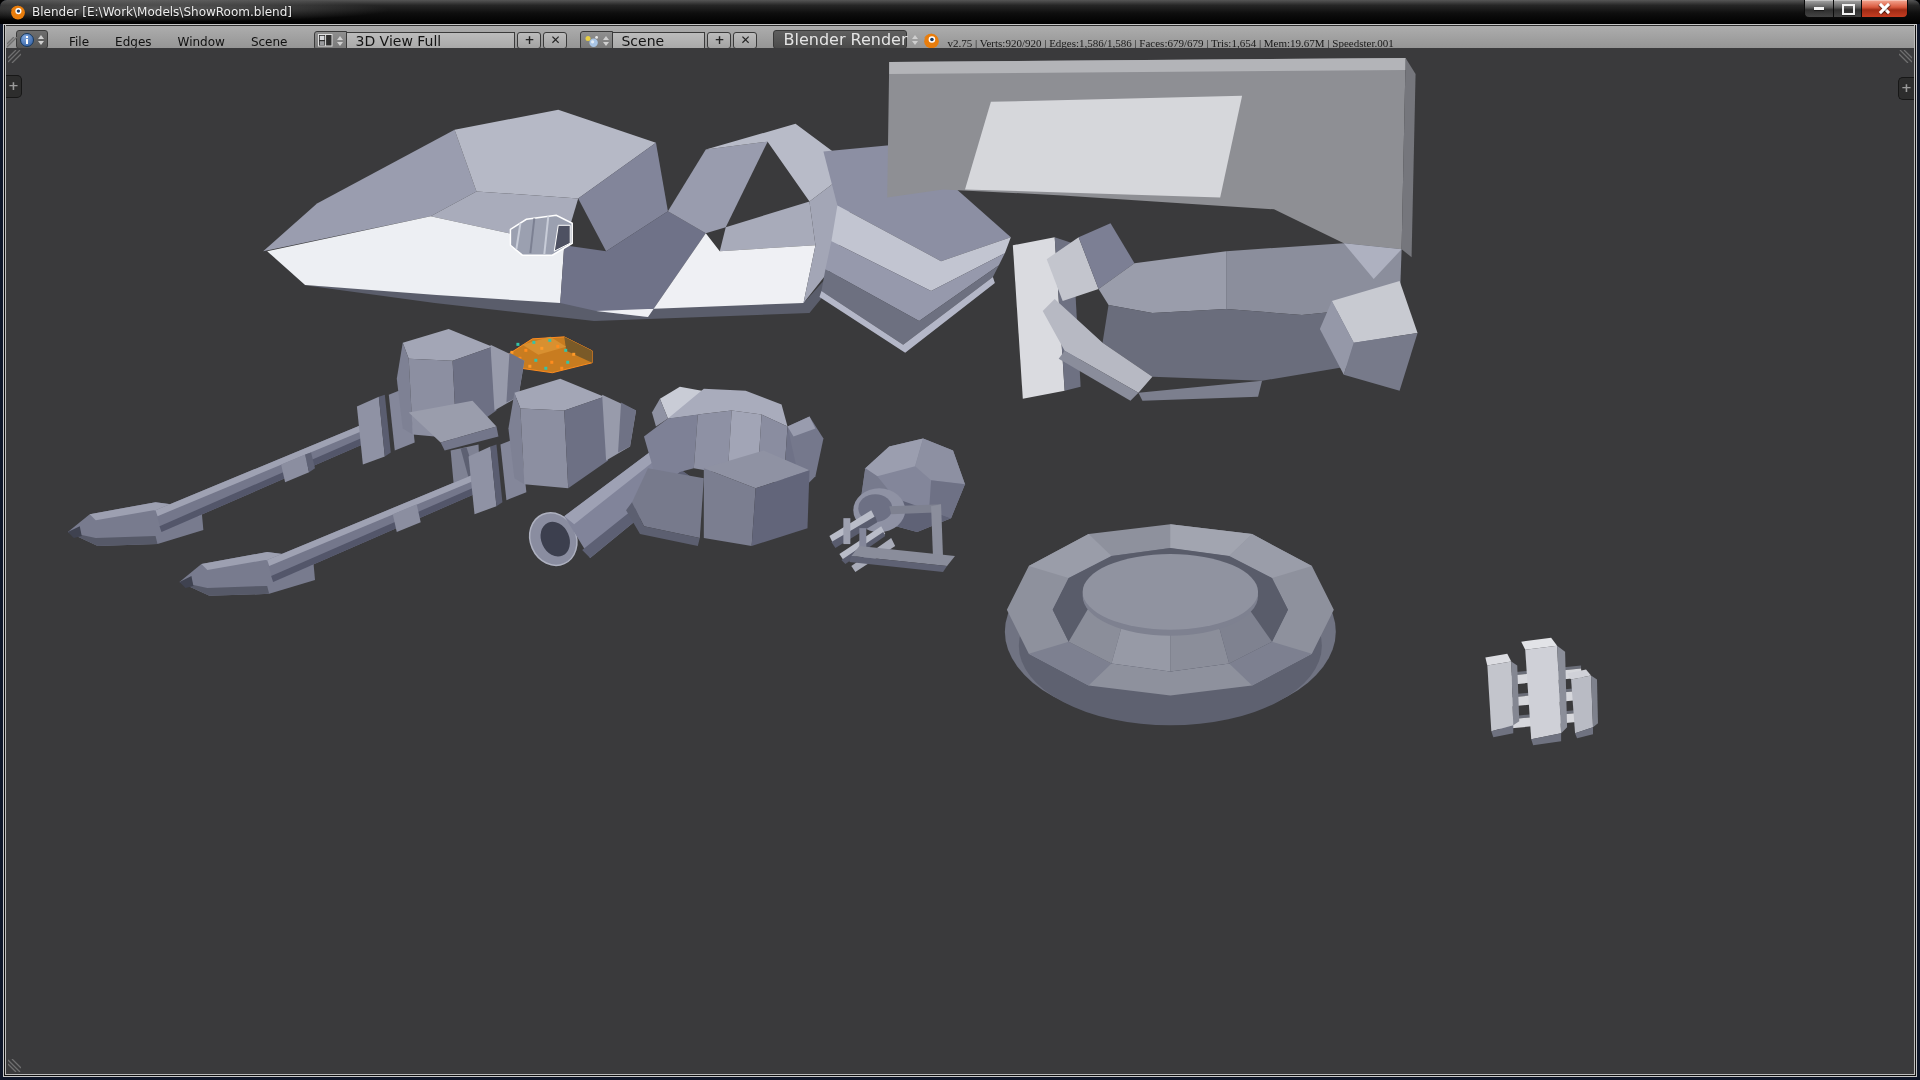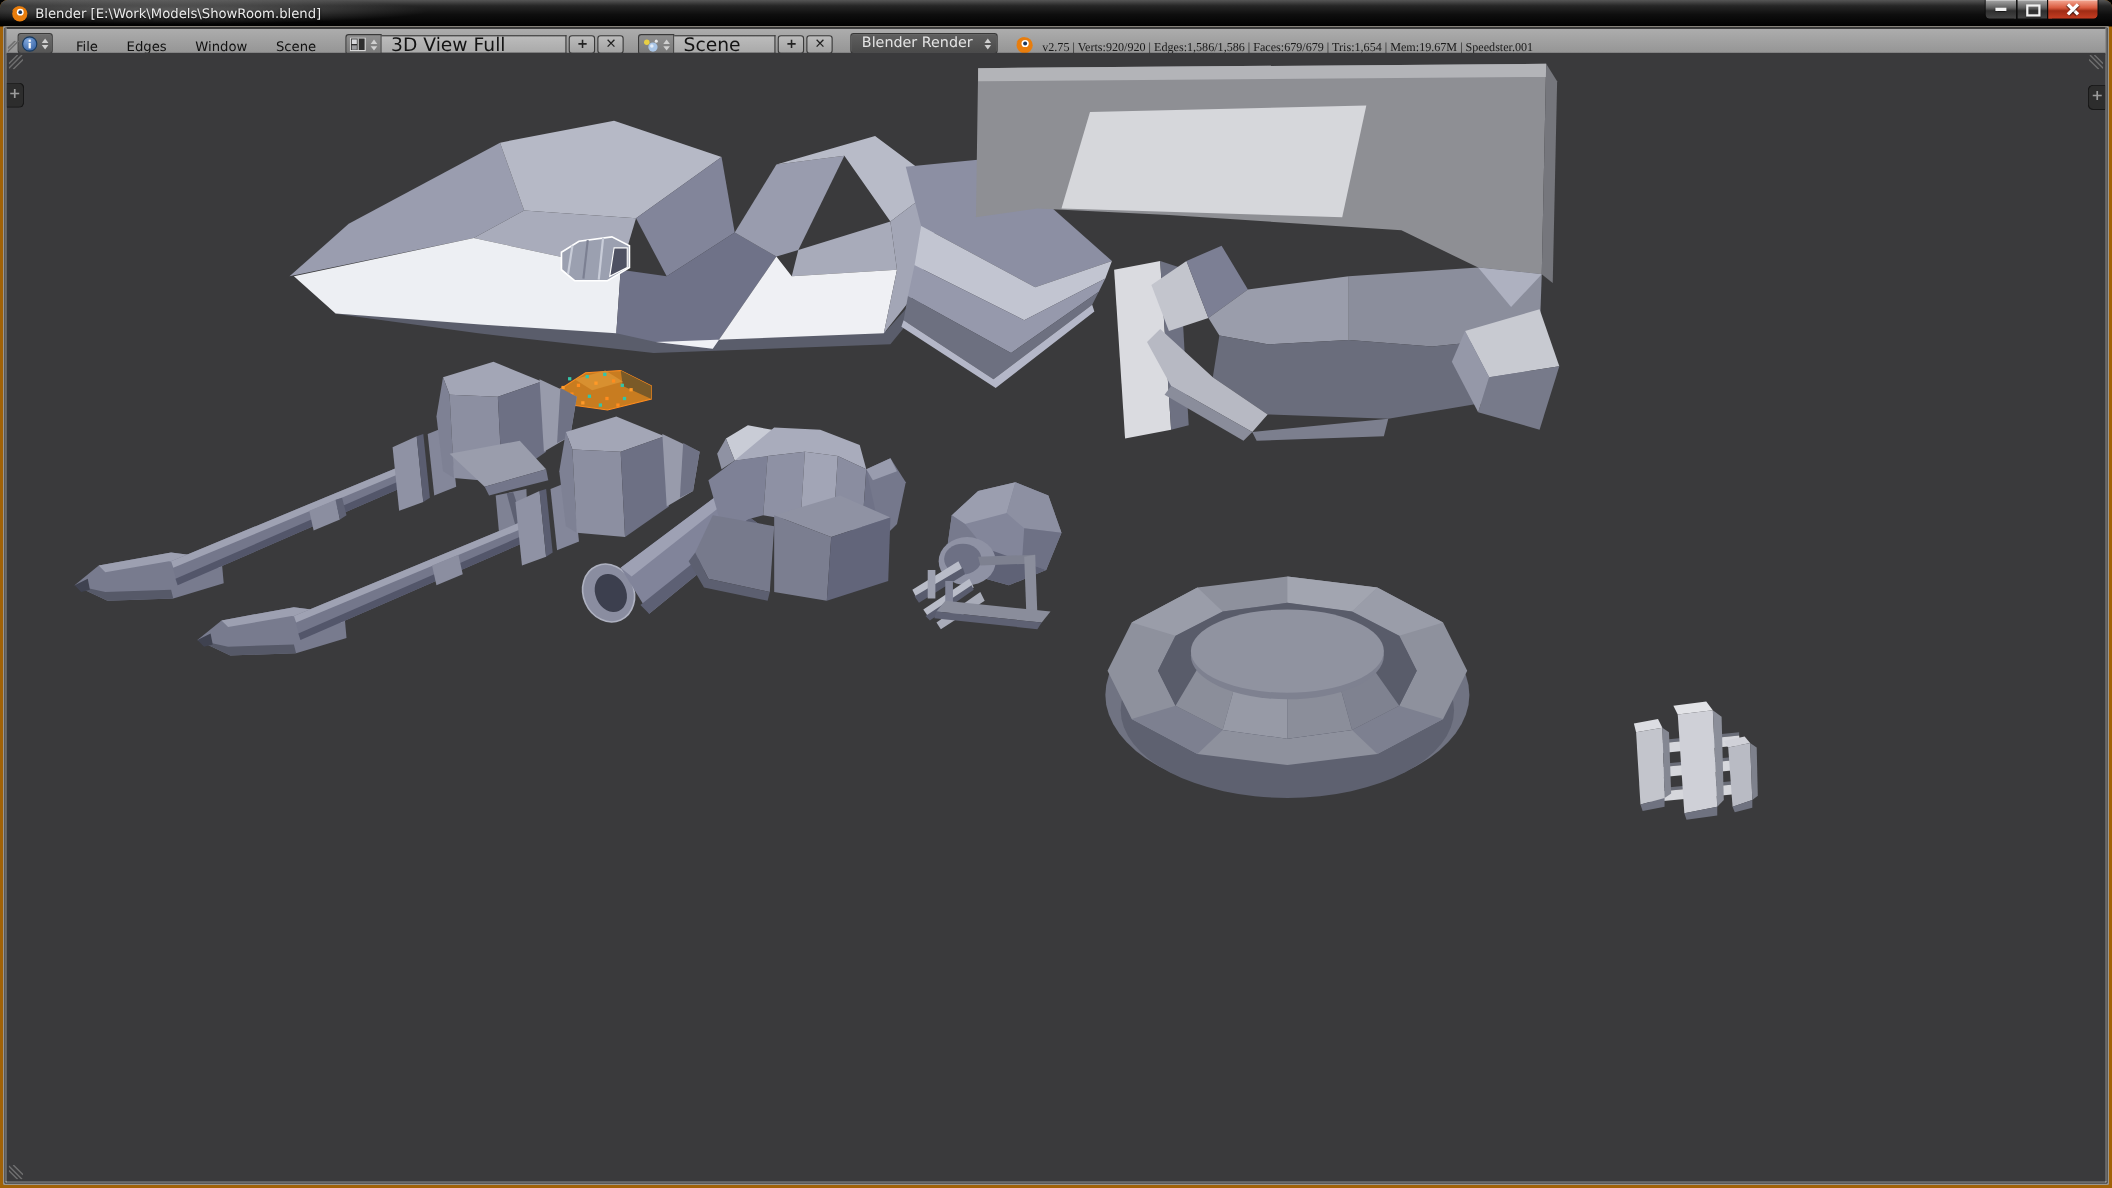--- a/index.html
+++ b/index.html
@@ -1,17 +1,17 @@
 <!DOCTYPE html>
 <html><head>
 <meta charset="utf-8">
 <style>
   html,body{margin:0;padding:0;background:#000;}
   body{width:1920px;height:1080px;overflow:hidden;font-family:"DejaVu Sans",sans-serif;}
-  .window{position:relative;width:1920px;height:1080px;background:#a16207;border-radius:7px 7px 0 0;}
+  .window{position:relative;width:1920px;height:1080px;background:#0f172a;border-radius:7px 7px 0 0;}
 
   
   .titlebar{position:absolute;left:0;top:0;right:0;height:24px;border-radius:7px 7px 0 0;
     background:linear-gradient(180deg,#565656 0%,#262626 22%,#0e0e0e 55%,#000 100%);}
   .title-glow{position:absolute;left:0;top:0;width:470px;height:24px;border-radius:7px 0 12px 0;
     background:radial-gradient(ellipse 320px 16px at 150px 10px,rgba(255,255,255,.30),rgba(255,255,255,0) 75%);}
   .app-icon{position:absolute;left:10px;top:4px;width:16px;height:16px;}
   .title-text{position:absolute;left:32px;top:0;line-height:24px;font-size:12px;color:#ececec;
     text-shadow:0 1px 2px #000;white-space:nowrap;}
   .winbtns{position:absolute;top:0;right:12px;display:flex;}
@@ -40,26 +40,26 @@
   .info-circle{width:12px;height:12px;border-radius:50%;background:radial-gradient(circle at 4px 3px,#7fa6dc,#2d5a9e);border:1px solid #16395f;position:relative;}
   .info-circle .idot{position:absolute;left:5px;top:2px;width:2px;height:2px;background:#fff;}
   .info-circle .ibar{position:absolute;left:5px;top:5px;width:2px;height:5px;background:#fff;}
   .spin{display:flex;flex-direction:column;justify-content:center;margin-left:4px;gap:2px;}
   .tri-up{width:0;height:0;border-left:3px solid transparent;border-right:3px solid transparent;border-bottom:4px solid #cfcfcf;}
   .tri-down{width:0;height:0;border-left:3px solid transparent;border-right:3px solid transparent;border-top:4px solid #cfcfcf;}
   .menu-item{padding:0 13px;cursor:default;}
   .sel-group{display:flex;align-items:center;height:17px;}
   .sel-icons{display:flex;align-items:center;height:17px;padding:0 3px;border:1px solid #3a3a3a;border-radius:3px 0 0 3px;
     background:linear-gradient(180deg,#8f8f8f,#787878);}
-  .sel-field{height:17px;line-height:16px;border:1px solid #3a3a3a;border-left:none;padding:0 8px;font-size:17px;color:#131313;
+  .sel-field{height:17px;line-height:16px;border:1px solid #3a3a3a;border-left:none;padding:0 8px;font-size:14px;color:#131313;
     background:linear-gradient(180deg,#bcbcbc,#a9a9a9);box-sizing:border-box;}
   .sel-btn{width:24px;height:17px;line-height:15px;text-align:center;border:1px solid #3a3a3a;margin-left:2px;border-radius:3px;
     background:linear-gradient(180deg,#bcbcbc,#a2a2a2);font-size:12px;font-weight:bold;color:#222;box-sizing:border-box;}
   .engine{display:flex;align-items:center;height:17px;border:1px solid #383838;border-radius:3px;padding:0 5px 0 9px;
-    background:linear-gradient(180deg,#5f5f5f,#4a4a4a);color:#e4e4e4;font-size:13px;}
+    background:linear-gradient(180deg,#5f5f5f,#4a4a4a);color:#e4e4e4;font-size:16px;}
   .blender-logo{width:17px;height:17px;margin-left:16px;}
   .stats{margin-left:7px;font-size:11px;color:#191919;letter-spacing:0;font-family:Liberation Serif, serif;}
 
   
   .viewport{position:absolute;left:0;right:0;top:23px;bottom:0;background:#3a3a3c;overflow:hidden;}
   .corner{position:absolute;width:13px;height:13px;opacity:.75;}
   .corner.tl{left:2px;top:2px;} .corner.tr{right:2px;top:2px;} .corner.bl{left:2px;bottom:2px;}
   .expand-tab{position:absolute;width:15px;height:21px;background:#2d2d2d;border:1px solid #171717;color:#9b9b9b;
     font-size:13px;font-weight:bold;text-align:center;line-height:19px;}
   .expand-tab.left{left:0;top:27px;border-left:none;border-radius:0 5px 5px 0;}

